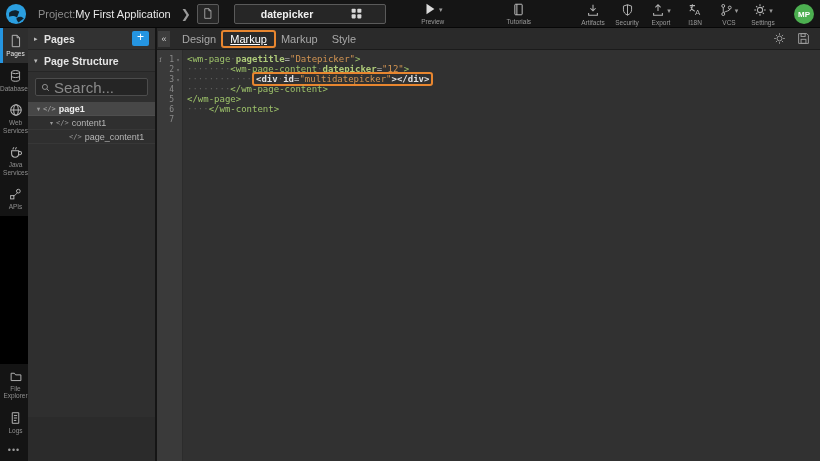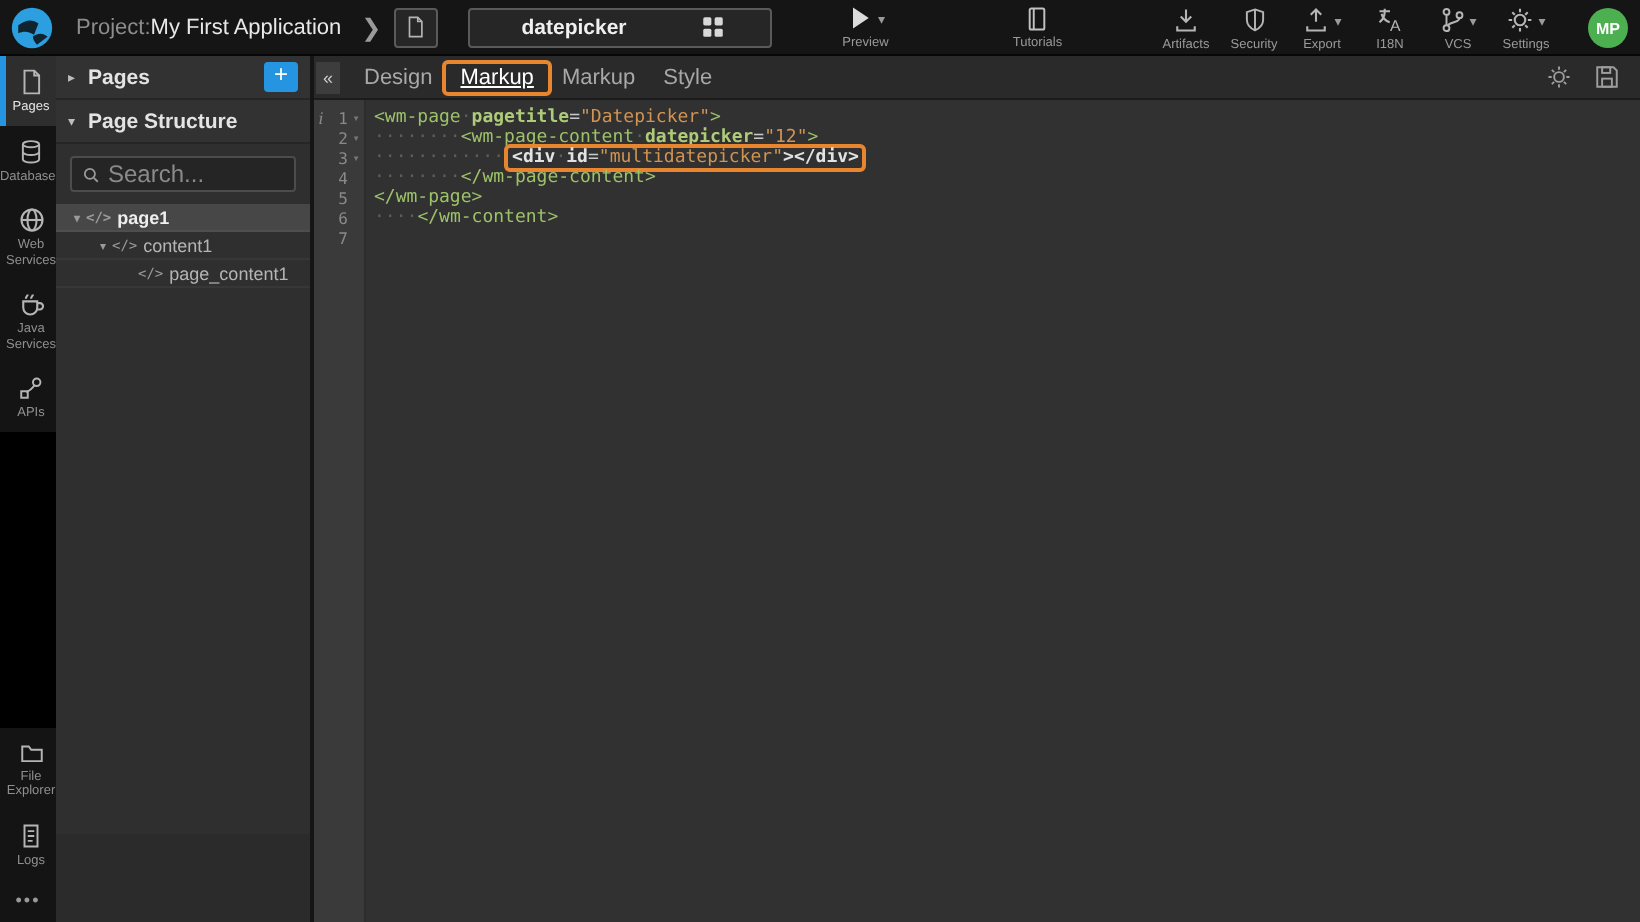--- a/index.html
+++ b/index.html
@@ -52,21 +52,21 @@
   .panel { width:129px; flex:0 0 129px; background:#2f2f2f; border-right:2px solid #151515;
     display:flex; flex-direction:column; }
   .phead { height:22px; flex:0 0 22px; display:flex; align-items:center; padding:0 6px;
     background:#323232; border-bottom:1px solid #262626; }
   .phead .tri { font-size:7px; color:#bdbdbd; width:10px; }
   .phead .plabel { font-size:10.5px; font-weight:bold; color:#e4e4e4; flex:1; }
   .plus-btn { width:17px; height:15px; background:#2595e1; border-radius:2px; color:#fff;
     font-size:12px; line-height:13px; text-align:center; cursor:pointer; }
   .searchwrap { margin:6px 7px; height:18px; background:#252525; border:1px solid #4c4c4c;
     border-radius:2px; display:flex; align-items:center; padding:0 5px; }
-  .searchwrap input { background:transparent; border:0; outline:0; color:#bdbdbd; font-size:12px;
+  .searchwrap input { background:transparent; border:0; outline:0; color:#bdbdbd; font-size:15px;
     width:100%; margin-left:4px; font-family:"Liberation Sans", sans-serif; }
   .searchwrap input::placeholder { color:#8a8a8a; }
   .tree { display:flex; flex-direction:column; }
   .tnode { height:14px; display:flex; align-items:center; font-size:9px; color:#b5b5b5;
     border-bottom:1px solid rgba(255,255,255,0.04); cursor:pointer; }
   .tnode .tri { font-size:6px; color:#9a9a9a; width:9px; text-align:center; }
   .tnode .code-ic { font-family:"DejaVu Sans Mono", monospace; font-size:7px; color:#9a9a9a; margin-right:3px; }
   .tnode.selected { background:#474747; color:#efefef; font-weight:bold; }
   .panel-fill { flex:1; }
   .vars-row { height:18px; flex:0 0 18px; background:#323232; border-top:1px solid #242424;

